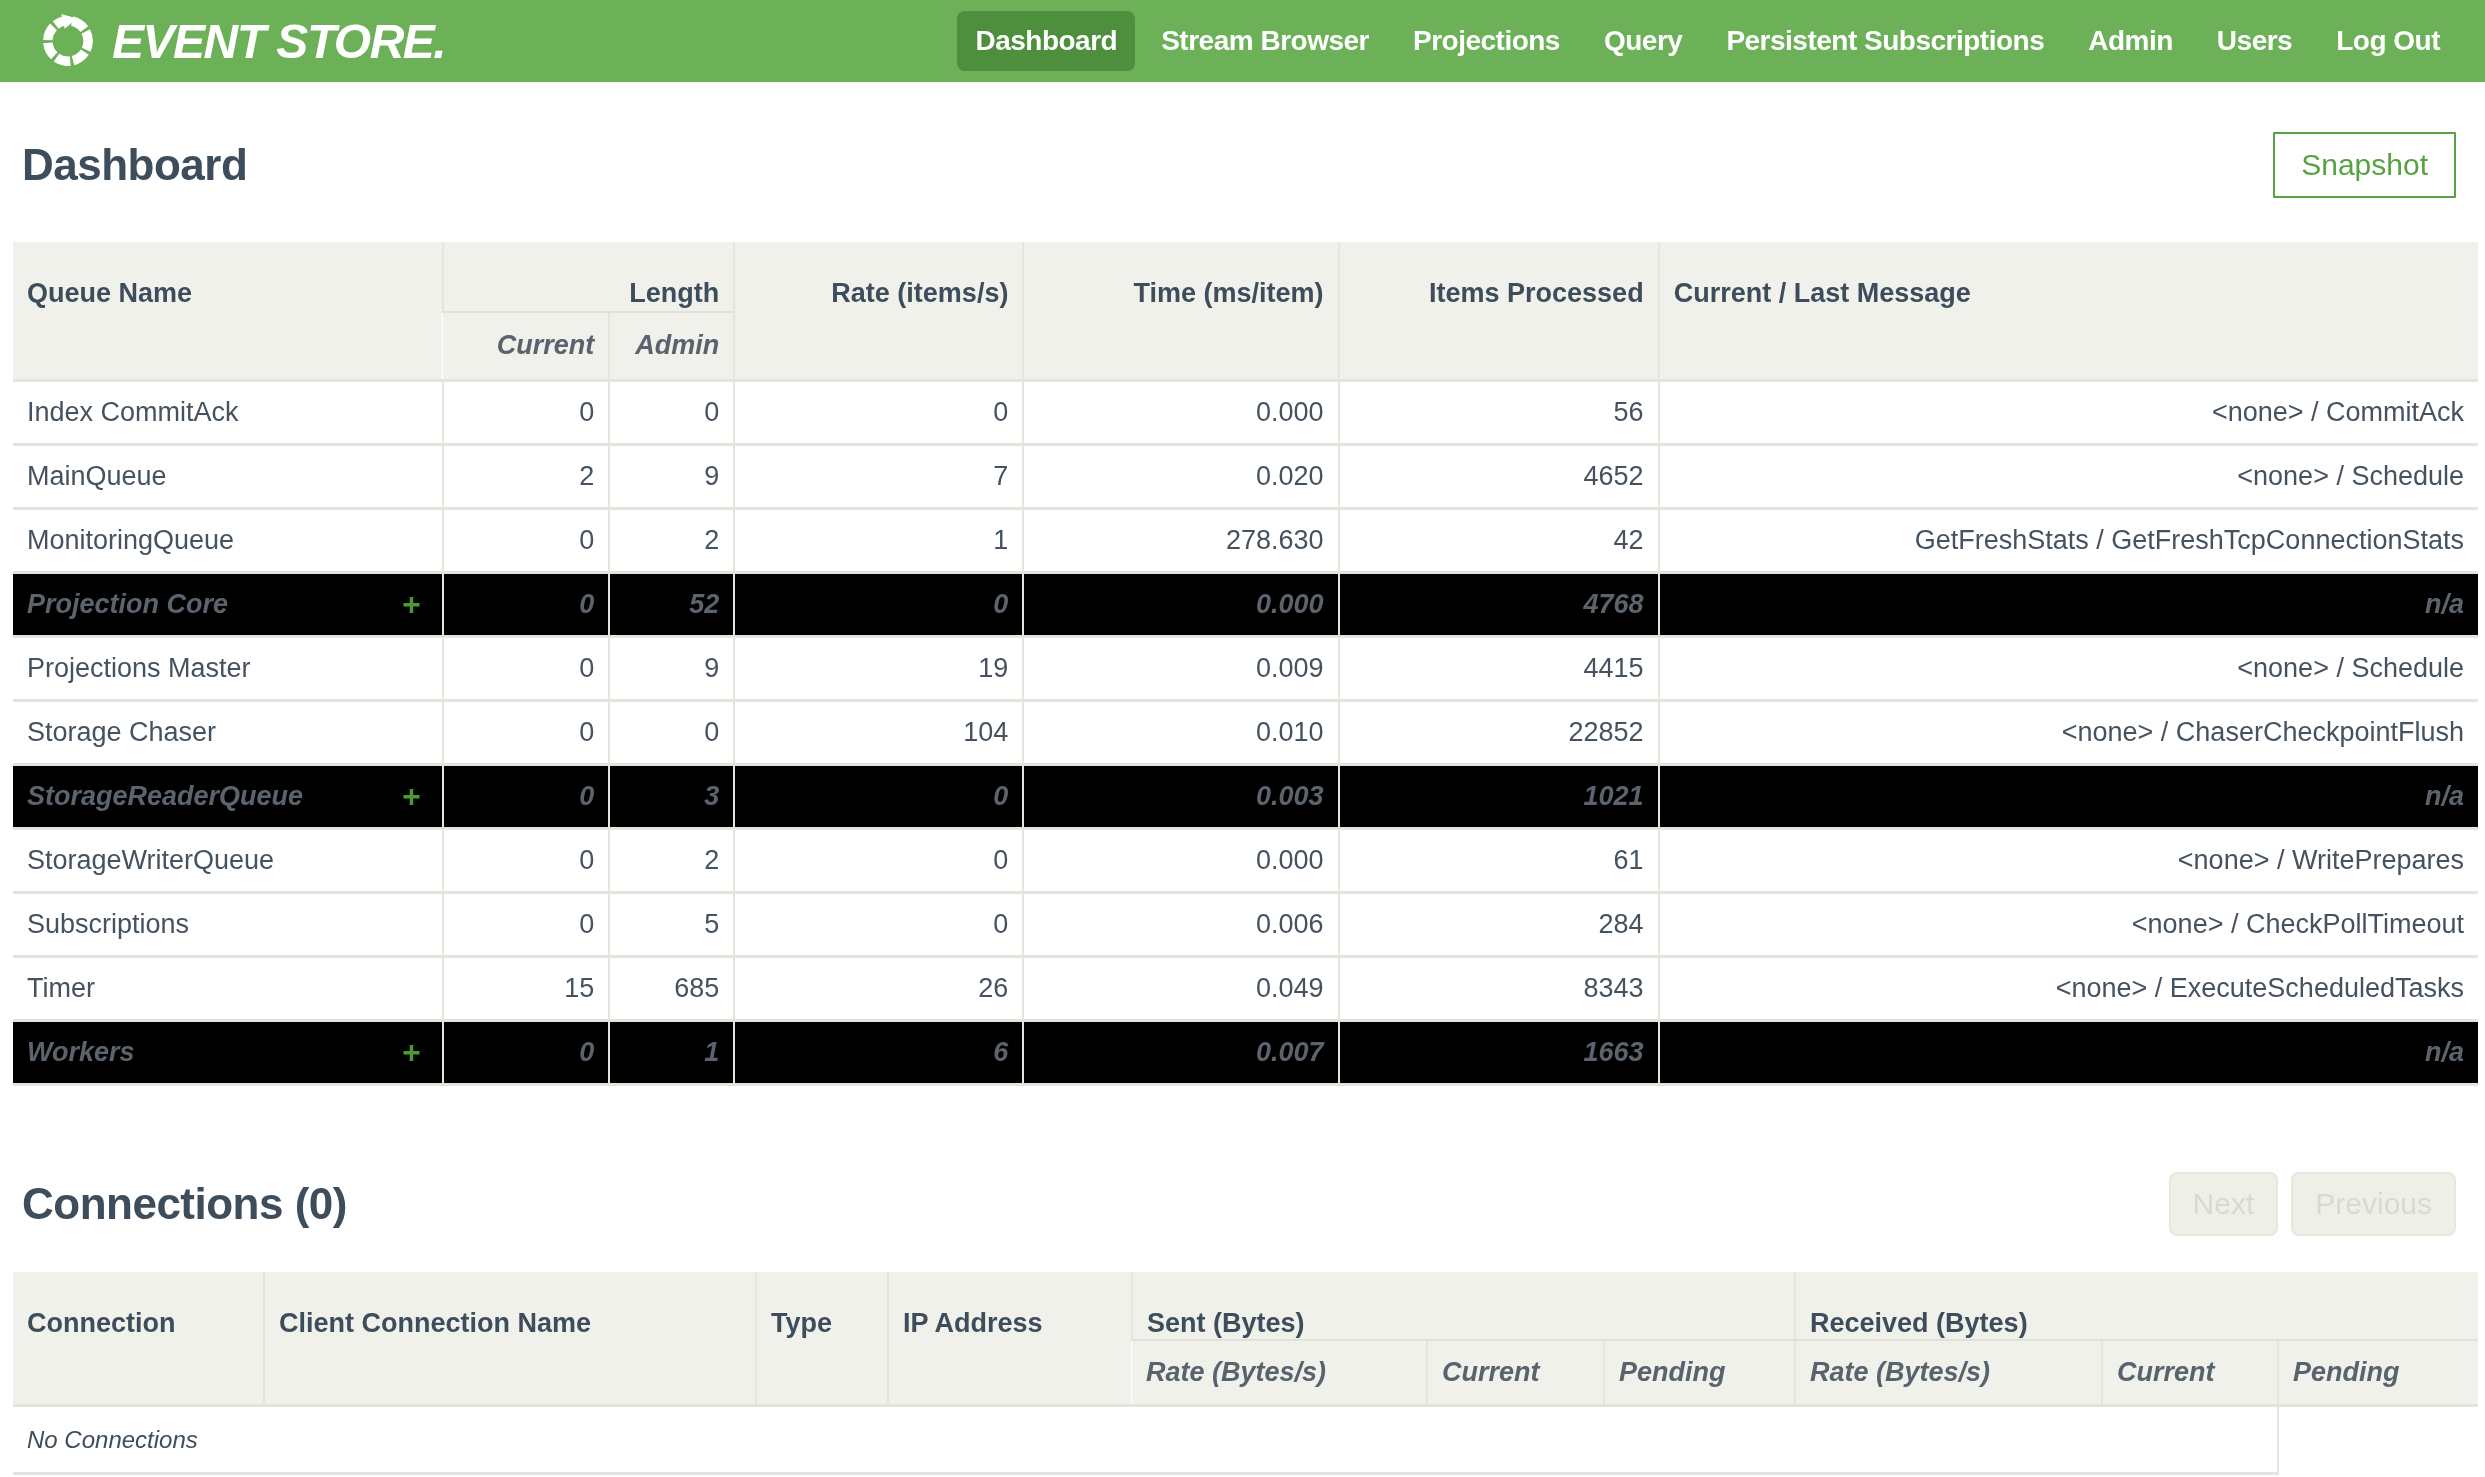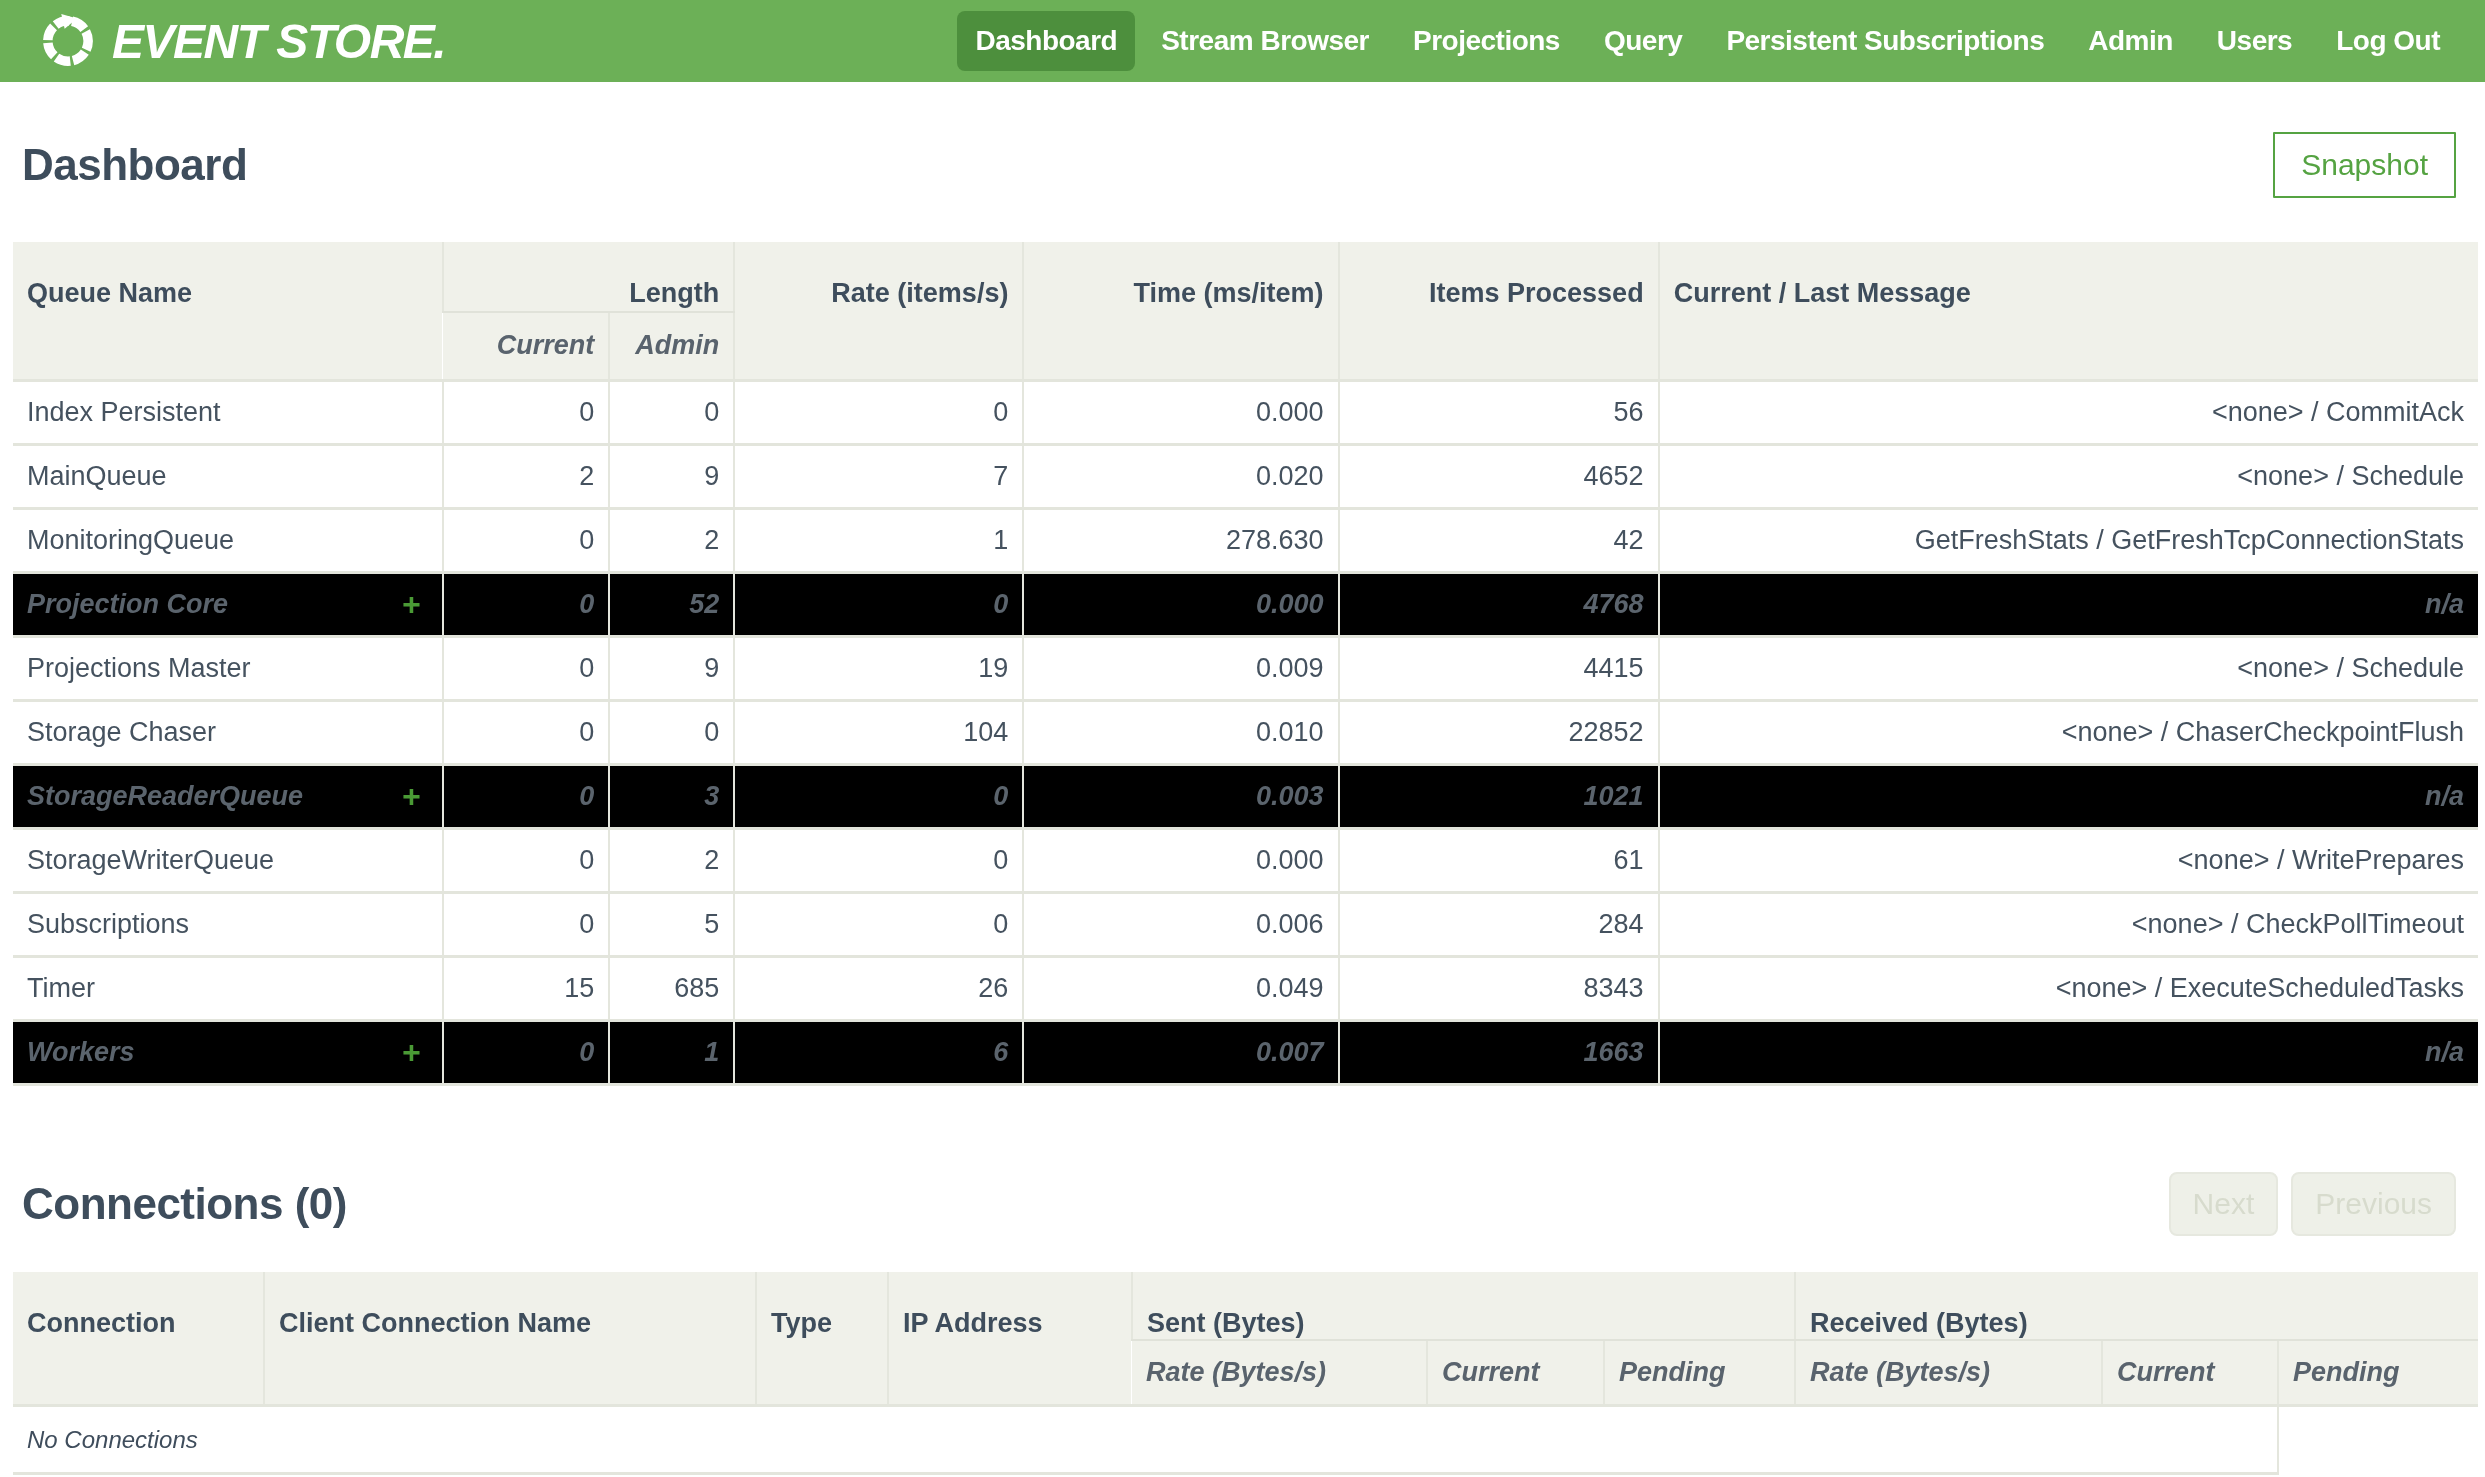--- a/index.html
+++ b/index.html
@@ -117,21 +117,21 @@
     </tr>
     <tr class="sub">
       <th class="num">Current</th>
       <th class="num">Admin</th>
     </tr>
   </thead>
   <tbody id="queue-body">
       <tr class="">
         <td>
           <div class="name-wrap">
-            <span>Index Persistent</span>
+            <span>Index CommitAck</span>
           </div>
         </td>
         <td class="num">0</td>
         <td class="num">0</td>
         <td class="num">0</td>
         <td class="num">0.000</td>
         <td class="num">56</td>
         <td class="msg">&lt;none&gt; / CommitAck</td>
       </tr>
       <tr class="">

